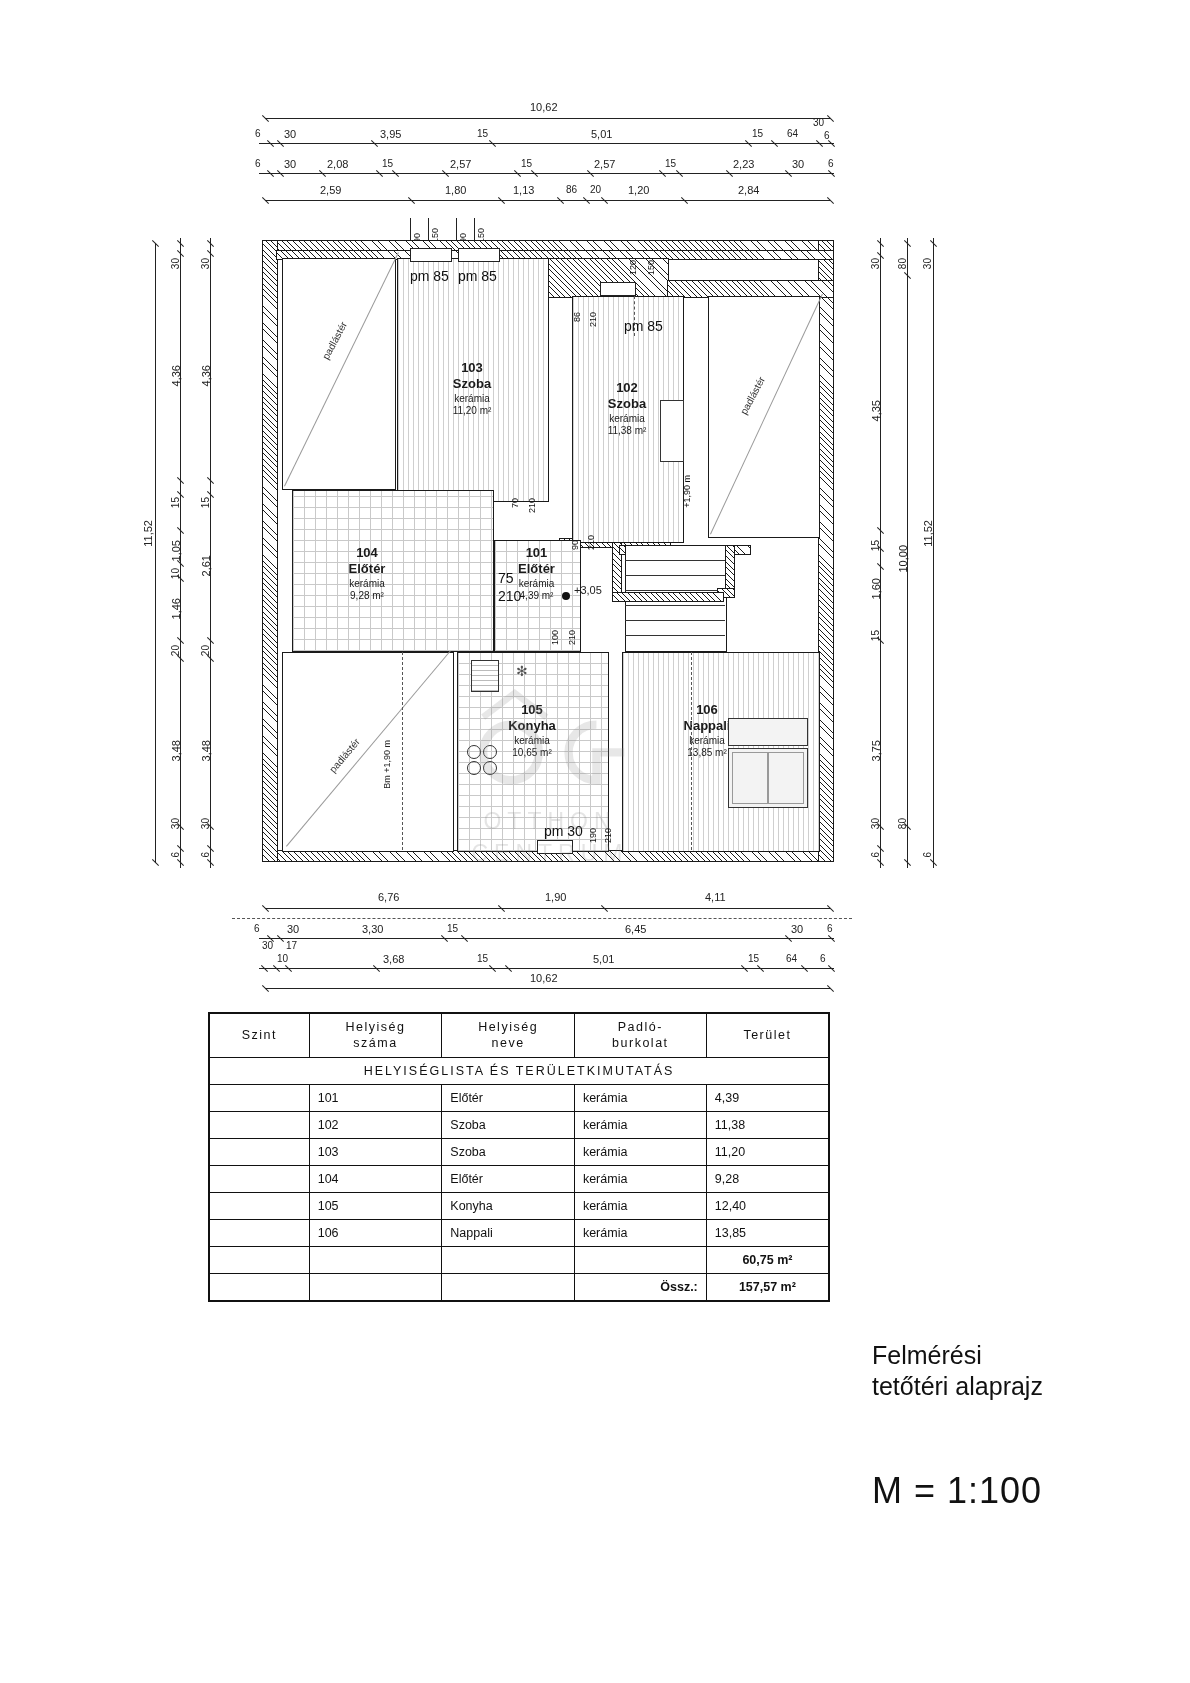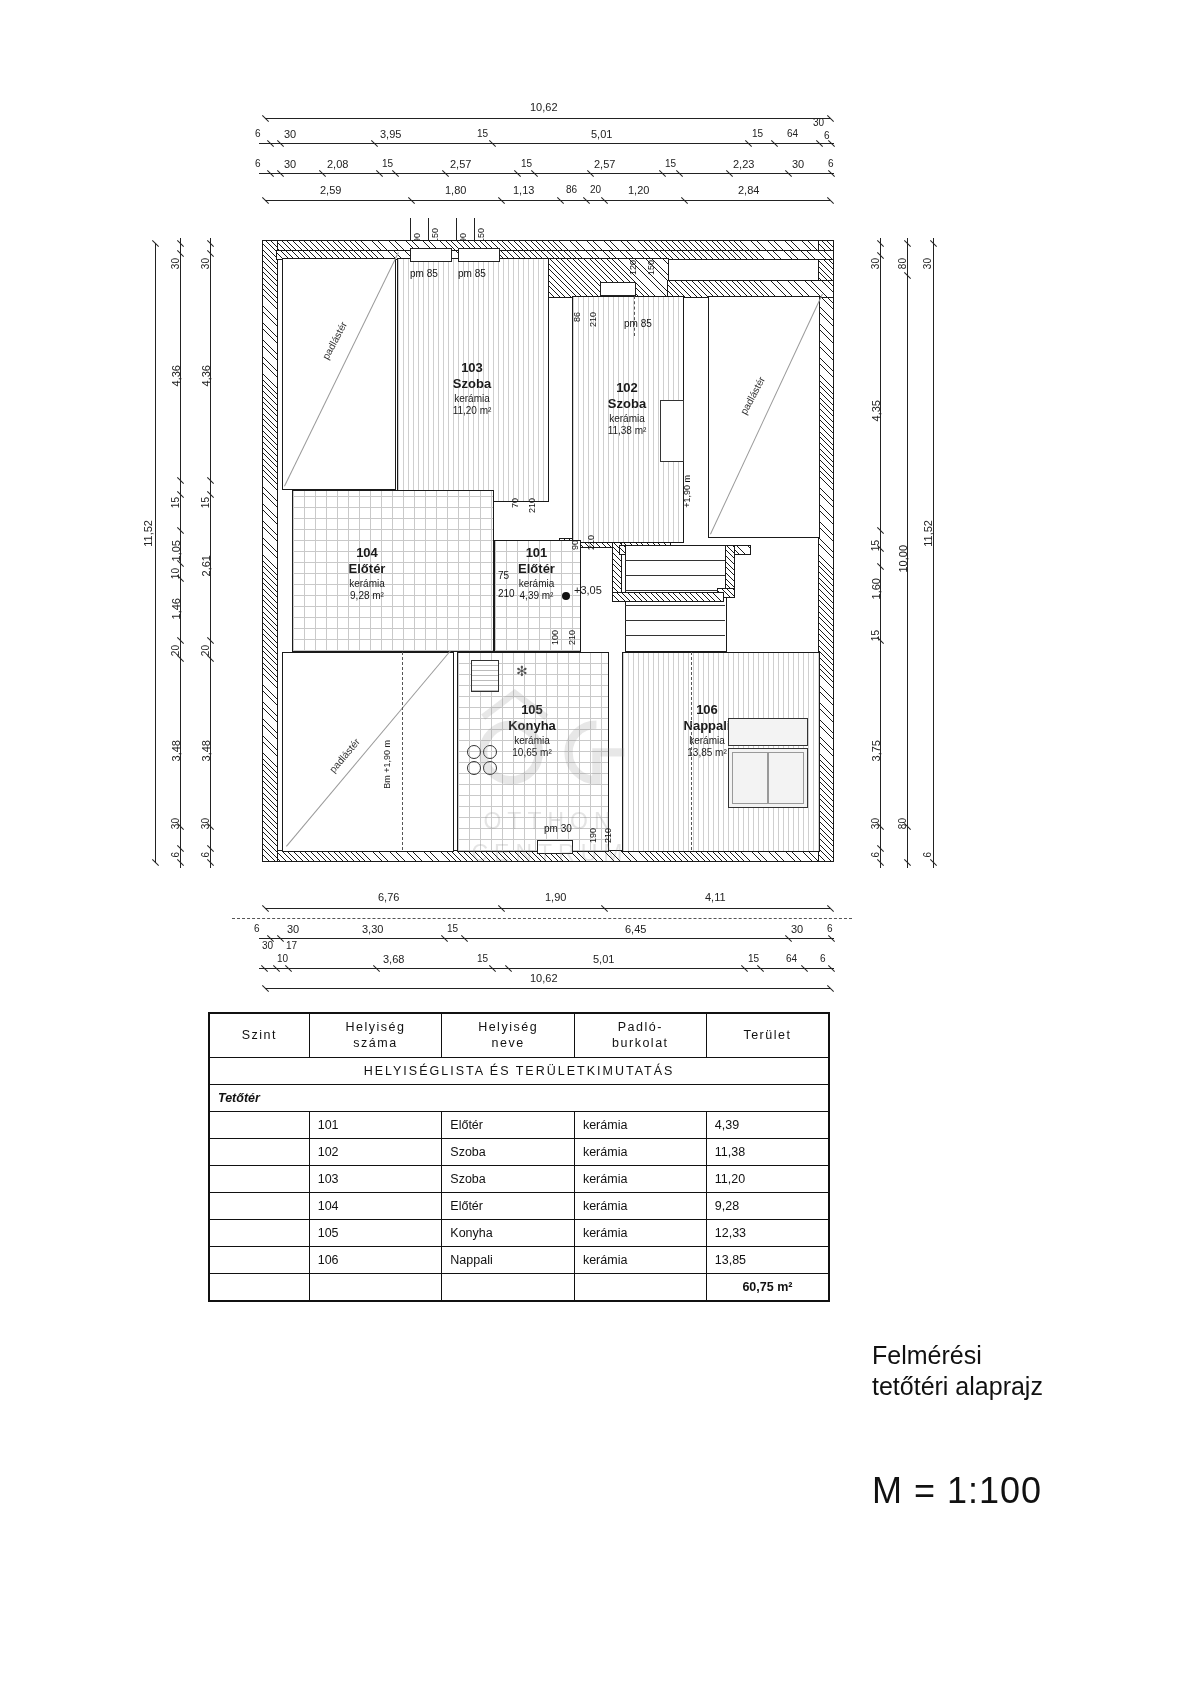--- a/index.html
+++ b/index.html
@@ -30,21 +30,21 @@
   }
   .roomlabel{position:absolute;text-align:center;line-height:1.25;}
   .roomlabel .num{font-size:13px;font-weight:bold;}
   .roomlabel .nm{font-size:13px;font-weight:bold;}
   .roomlabel .fin{font-size:10px;}
   .roomlabel .ar{font-size:10px;}
   .padlo{position:absolute;font-size:10px;color:#333;}
   .diag{position:absolute;height:0;border-top:1px solid #999;transform-origin:0 0;}
   .dashed{position:absolute;border-top:1px dashed #555;height:0;}
   .dashedv{position:absolute;border-left:1px dashed #555;width:0;}
-  .op{position:absolute;font-size:10px;color:#111;white-space:nowrap;text-align:center;}
+  .op{position:absolute;font-size:14px;color:#111;white-space:nowrap;text-align:center;}
   .opv{position:absolute;font-size:9px;color:#111;white-space:nowrap;writing-mode:vertical-rl;transform:rotate(180deg);}
   .stairline{position:absolute;height:0;border-top:1px solid #333;}
 
   
   #wm{position:absolute;left:455px;top:690px;width:190px;height:200px;opacity:.20;pointer-events:none;text-decoration:underline;}
   #wm .txt{position:absolute;width:100%;text-align:center;font-size:23px;letter-spacing:6px;color:#7d7d7d;font-family:"Liberation Sans",sans-serif;}
 
   
   #tbl{position:absolute;left:208px;top:1012px;width:620px;border:1.5px solid #111;border-collapse:collapse;}
   #tbl table{border-collapse:collapse;width:100%;}
@@ -441,23 +441,20 @@
       </td>
       <td class="chead" style="width:130px;">
         <div>Padló-</div>
         <div>burkolat</div>
       </td>
       <td class="chead" style="width:120px;"><span>Terület</span></td>
     </tr>
     <tr>
       <td colspan="5" class="thead">HELYISÉGLISTA ÉS TERÜLETKIMUTATÁS</td>
     </tr>
-    <tr>
-      <td colspan="5" class="sect">Tetőtér</td>
-    </tr>
 
     <tr>
       <td></td>
       <td>101</td>
       <td>Előtér</td>
       <td>kerámia</td>
       <td>4,39</td>
     </tr>
     <tr>
       <td></td>
@@ -478,37 +475,44 @@
       <td>104</td>
       <td>Előtér</td>
       <td>kerámia</td>
       <td>9,28</td>
     </tr>
     <tr>
       <td></td>
       <td>105</td>
       <td>Konyha</td>
       <td>kerámia</td>
-      <td>12,33</td>
+      <td>12,40</td>
     </tr>
     <tr>
       <td></td>
       <td>106</td>
       <td>Nappali</td>
       <td>kerámia</td>
       <td>13,85</td>
     </tr>
 
     <tr>
       <td>&nbsp;</td>
           <td>&nbsp;</td>
           <td>&nbsp;</td>
           <td>&nbsp;</td>
       <td class="sumcell">60,75 m²</td>
     </tr>
+    <tr>
+      <td>&nbsp;</td>
+          <td>&nbsp;</td>
+          <td>&nbsp;</td>
+      <td class="sumcell right">Össz.:</td>
+      <td class="sumcell">157,57 m²</td>
+    </tr>
   </tbody>
     </table>
 </div>
 
 <div id="cap">
   <div>Felmérési</div>
   <div>tetőtéri alaprajz</div>
 </div>
 <div id="scale">M = 1:100</div>
 

